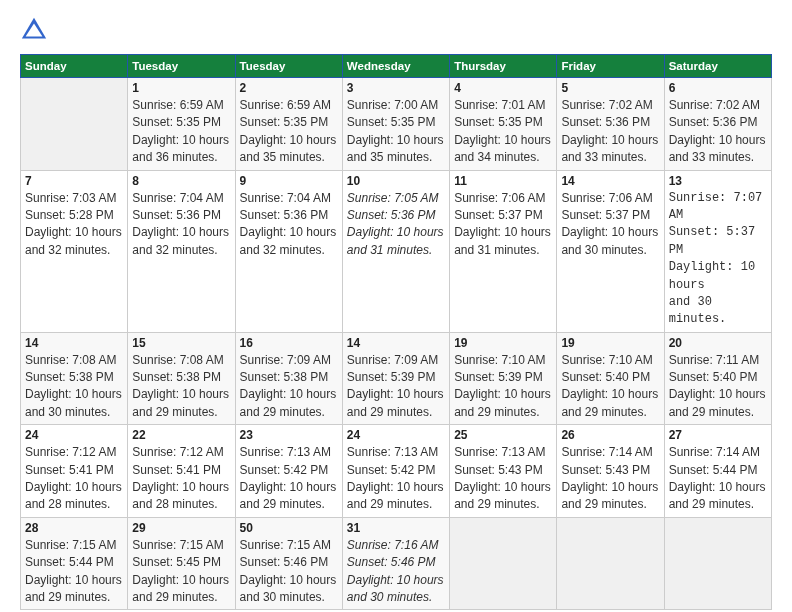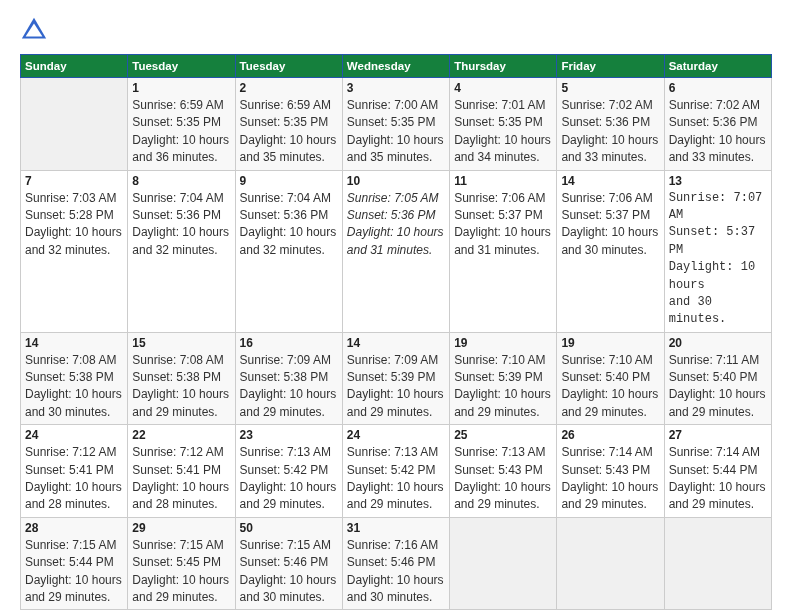--- a/index.html
+++ b/index.html
@@ -341,21 +341,21 @@
           </td>
           <td>
             <span class="day-num">50</span>
             <div class="day-detail" style="white-space: pre-line;">Sunrise: 7:15 AM
 Sunset: 5:46 PM
 Daylight: 10 hours
 and 30 minutes.</div>
           </td>
           <td>
             <span class="day-num">31</span>
-            <div class="day-detail" style="white-space: pre-line;">Sunrise: 7:16 AM
+            <div class="day-detail" style="white-space: pre-line; font-style: italic;">Sunrise: 7:16 AM
 Sunset: 5:46 PM
 Daylight: 10 hours
 and 30 minutes.</div>
           </td>
           <td class="empty-cell"></td>
           <td class="empty-cell"></td>
           <td class="empty-cell"></td>
         </tr>
       </tbody>
   </table>

